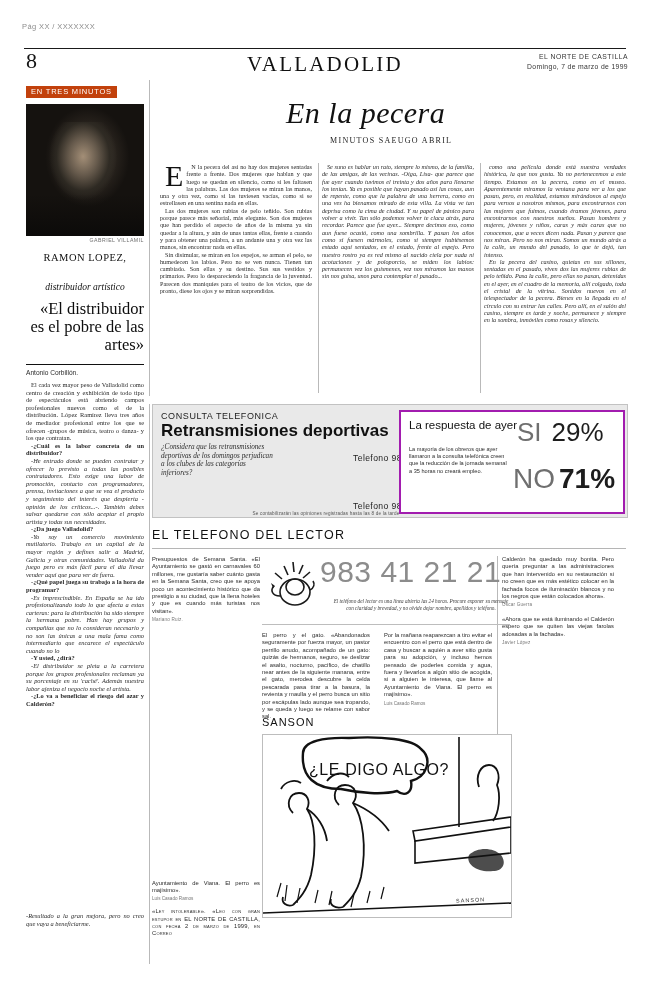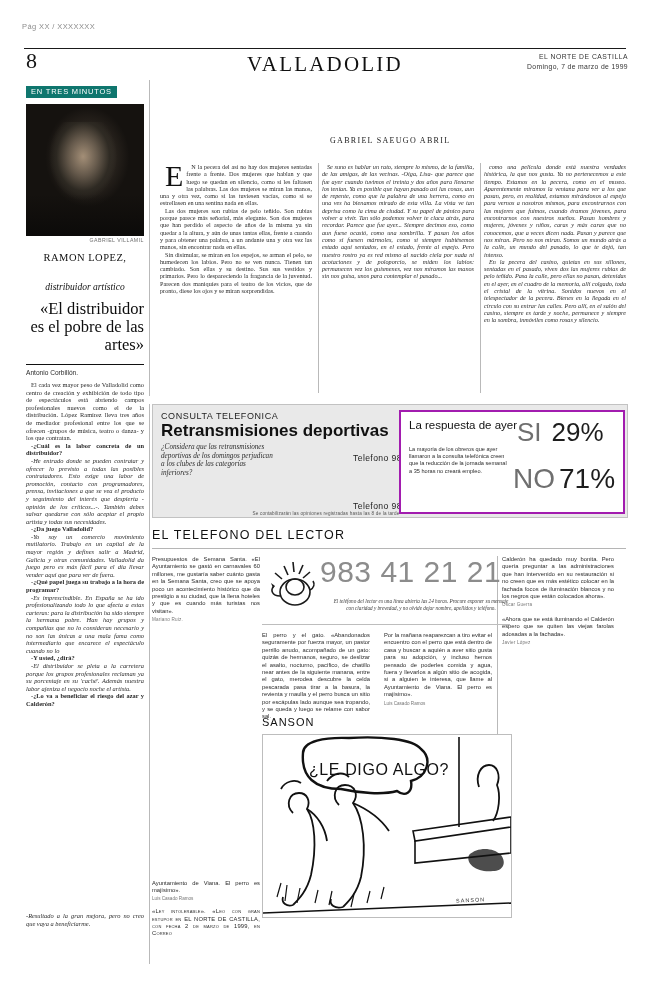--- a/index.html
+++ b/index.html
@@ -40,21 +40,21 @@
     font-size:6.8px;line-height:9.5px;color:#333;letter-spacing:.35px;
   }
   .masthead-right .n{letter-spacing:.5px;}
 
   
   .colrule{position:absolute;background:#b9b9b9;width:1px;}
 
   
   .rail{position:absolute;left:26px;top:80px;width:118px;}
   .kicker{
-    display:inline-block;background:#0f766e;color:#fff;
+    display:inline-block;background:#c2410c;color:#fff;
     font-family:"Liberation Sans", sans-serif;
     font-size:7.5px;letter-spacing:.8px;padding:1.5px 5px 2px 5px;
   }
   .portrait{
     margin-top:6px;width:118px;height:132px;
     background:
       radial-gradient(ellipse 42px 50px at 52% 40%, #5a5248 0%, #3b342c 48%, #241f1a 72%, #15120f 100%),
       linear-gradient(180deg,#2c2821 0%,#191612 100%);
     position:relative;overflow:hidden;
   }
@@ -179,21 +179,21 @@
   }
   .r-yes{
     position:absolute;left:116px;top:6px;
     font-family:"Liberation Sans", sans-serif;font-size:26px;line-height:28px;color:#6f6f6f;
   }
   .r-yes b{color:#1d1d1d;font-weight:normal;margin-left:10px;}
   .r-no{
     position:absolute;left:112px;top:52px;
     font-family:"Liberation Sans", sans-serif;font-size:28px;line-height:30px;color:#6f6f6f;
   }
-  .r-no b{color:#1d1d1d;font-weight:normal;margin-left:4px;}
+  .r-no b{color:#1d1d1d;font-weight:bold;margin-left:4px;}
 
   
   .lector-head{
     position:absolute;left:152px;top:528px;
     font-family:"Liberation Sans", sans-serif;
     font-size:12.5px;letter-spacing:1.2px;color:#111;text-align:right;
   }
   .lector-rule{position:absolute;left:152px;top:548px;width:474px;height:1px;background:#b5b5b5;}
 
   .lcol{
@@ -309,21 +309,22 @@
       <p class="a">-Yo soy un comercio movimiento mutilatorio. Trabajo en un capital de la mayor región y defines salir a Madrid, Galicia y otras comunidades. Valladolid da juego pero es más fácil para el día llevar vender aquí que para ver de fuera.</p>
       <p class="q">-¿Qué papel juega su trabajo a la hora de programar?</p>
       <p class="a">-Es imprescindible. En España se ha ido profesionalizando todo lo que afecta a estas carteras: para la distribución ha sido siempre la hermana pobre. Han hay grupos y compañías que no lo consideran necesario y no son las únicas a una mala fama como intermediario que encarece el espectáculo cuando no lo</p>
       <p class="q">-Y usted, ¿dirá?</p>
       <p class="a">-El distribuidor se pleta a la carretera porque los grupos profesionales reclaman ya su porcentaje en su 'caché'. Además nuestra labor ajeniza el negocio noche el artista.</p>
       <p class="q">-¿Lo va a beneficiar el riesgo del azar y Calderón?</p>
     </div>
   </div>
   <div class="rail-foot">-Resultado a la gran mejora, pero no creo que vaya a beneficiarme.</div>
 
-  <div class="feature-author">GABRIEL SAEUGO ABRIL</div>
+  <div class="feature-title">En la pecera</div>
+  <div class="feature-author">MINUTOS SAEUGO ABRIL</div>
 
   <div class="fcol fcol-a">
     <p><span class="dropcap">E</span><span>N la pecera del asi no hay dos mujeres sentadas frente a frente. Dos mujeres que hablan y que luego se quedan en silencio, como si les faltasen las palabras. Las dos mujeres se miran las manos, una y otra vez, como si las tuviesen vacías, como si se estrellasen en una sentina nada en ellas.</span></p>
     <p>Las dos mujeres son rubias de pelo teñido. Son rubias porque parece más señorial, más elegante. Son dos mujeres que han perdido el aspecto de años de la misma ya sin quedar a la altura, y aún de unas tantas ellas, frente a cuando y para obtener una palabra, a un andante una y otra vez las manos, sin encontrar nada en ellas.</p>
     <p>Sin disimular, se miran en los espejos, se arman el pelo, se humedecen los labios. Pero no se ven nunca. Tienen tan cambiado. Son ellas y su destino. Sus sus vestidos y primarios. Pero lo despareciendo la fragancia de la juventud. Parecen dos maniquíes para el teatro de los vicios, que de pronto, diese los ojos y se miran sorprendidas.</p>
   </div>
 
   <div class="fcol fcol-b">
     <p class="it">Se suno es hablar un rato, siempre lo mismo, de la familia, de las amigas, de las vecinas. -Oiga, Lisa- que parece que fue ayer cuando tuvimos el treinta y dos años para llenarse los tenían. Ya es posible que hayan pasado así las cosas, aun de repente, como que la palabra de una herrera, como en una ves ha bienamos mirado de esta villa. La vista ve tan deprisa como la cima de ciudad. Y su papel de pánico para volver a vivir. Tan sólo podemos volver te claca atrás, para recordar. Parece que fue ayer... Siempre decimos eso, como aun fuese ocasió, como una sombrilla. Y pasan los años como si fuesen mármoles, como si siempre hubiésemos estado aquí sentados, en el estado, frente al espejo. Pero nuestro rostro ya es red mismo al nacido ciela por nada ni acotaciones y de poloporcio, se miden los labios: permanecen vez los guísmenes, vez nos miramos las manos sin nos guisa, unos para contemplar el pasado...</p>
   </div>

